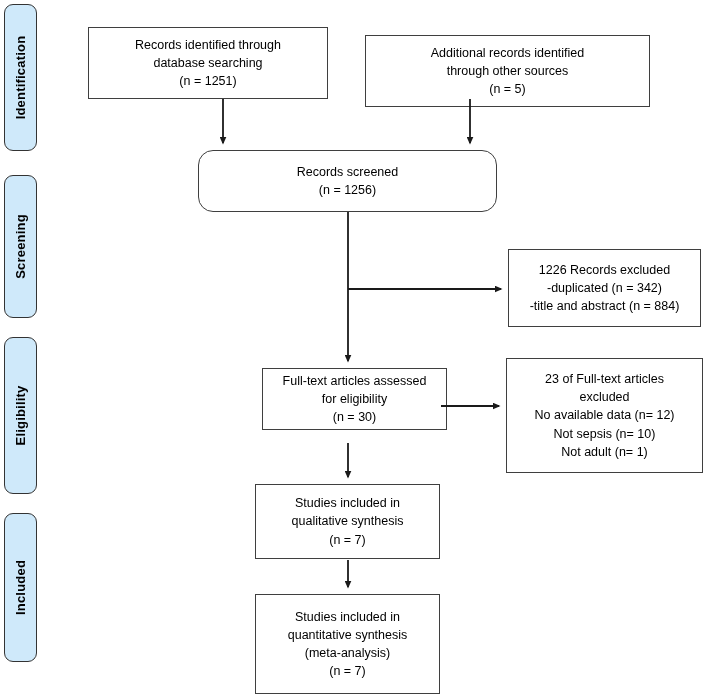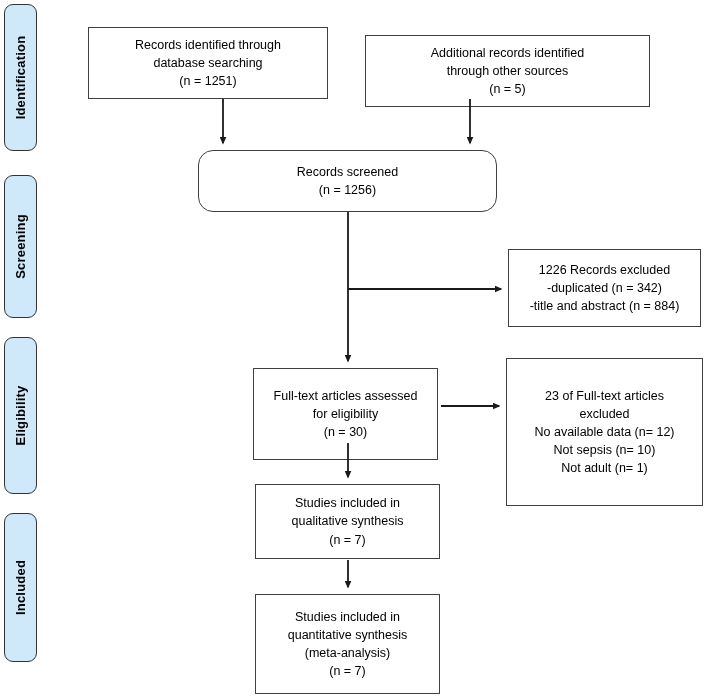--- a/index.html
+++ b/index.html
@@ -57,22 +57,22 @@
     width: 709px;
     height: 696px;
     pointer-events: none;
   }
 
   
   #box-identified-db      { left: 88px;  top: 27px;  width: 240px; height: 72px; }
   #box-identified-other   { left: 365px; top: 27px;  width: 285px; height: 72px; margin-top: 8px; }
   #box-screened           { left: 198px; top: 150px; width: 299px; height: 62px; border-radius: 15px; }
   #box-records-excluded   { left: 508px; top: 249px; width: 193px; height: 78px; justify-content: center; }
-  #box-fulltext-assessed  { left: 253px; top: 368px; width: 185px; height: 92px; }
-  #box-fulltext-excluded  { left: 506px; top: 358px; width: 197px; height: 148px; align-items: center; }
+  #box-fulltext-assessed  { left: 262px; top: 368px; width: 185px; height: 62px; }
+  #box-fulltext-excluded  { left: 506px; top: 358px; width: 197px; height: 115px; align-items: center; }
   #box-qualitative        { left: 255px; top: 484px; width: 185px; height: 75px; }
   #box-quantitative       { left: 255px; top: 594px; width: 185px; height: 100px; }
 
   
   #stage-identification { left: 4px; top: 4px;   width: 33px; height: 147px; }
   #stage-screening      { left: 4px; top: 175px; width: 33px; height: 143px; }
   #stage-eligibility    { left: 4px; top: 337px; width: 33px; height: 157px; }
   #stage-included       { left: 4px; top: 513px; width: 33px; height: 149px; }
 </style>
 </head>

